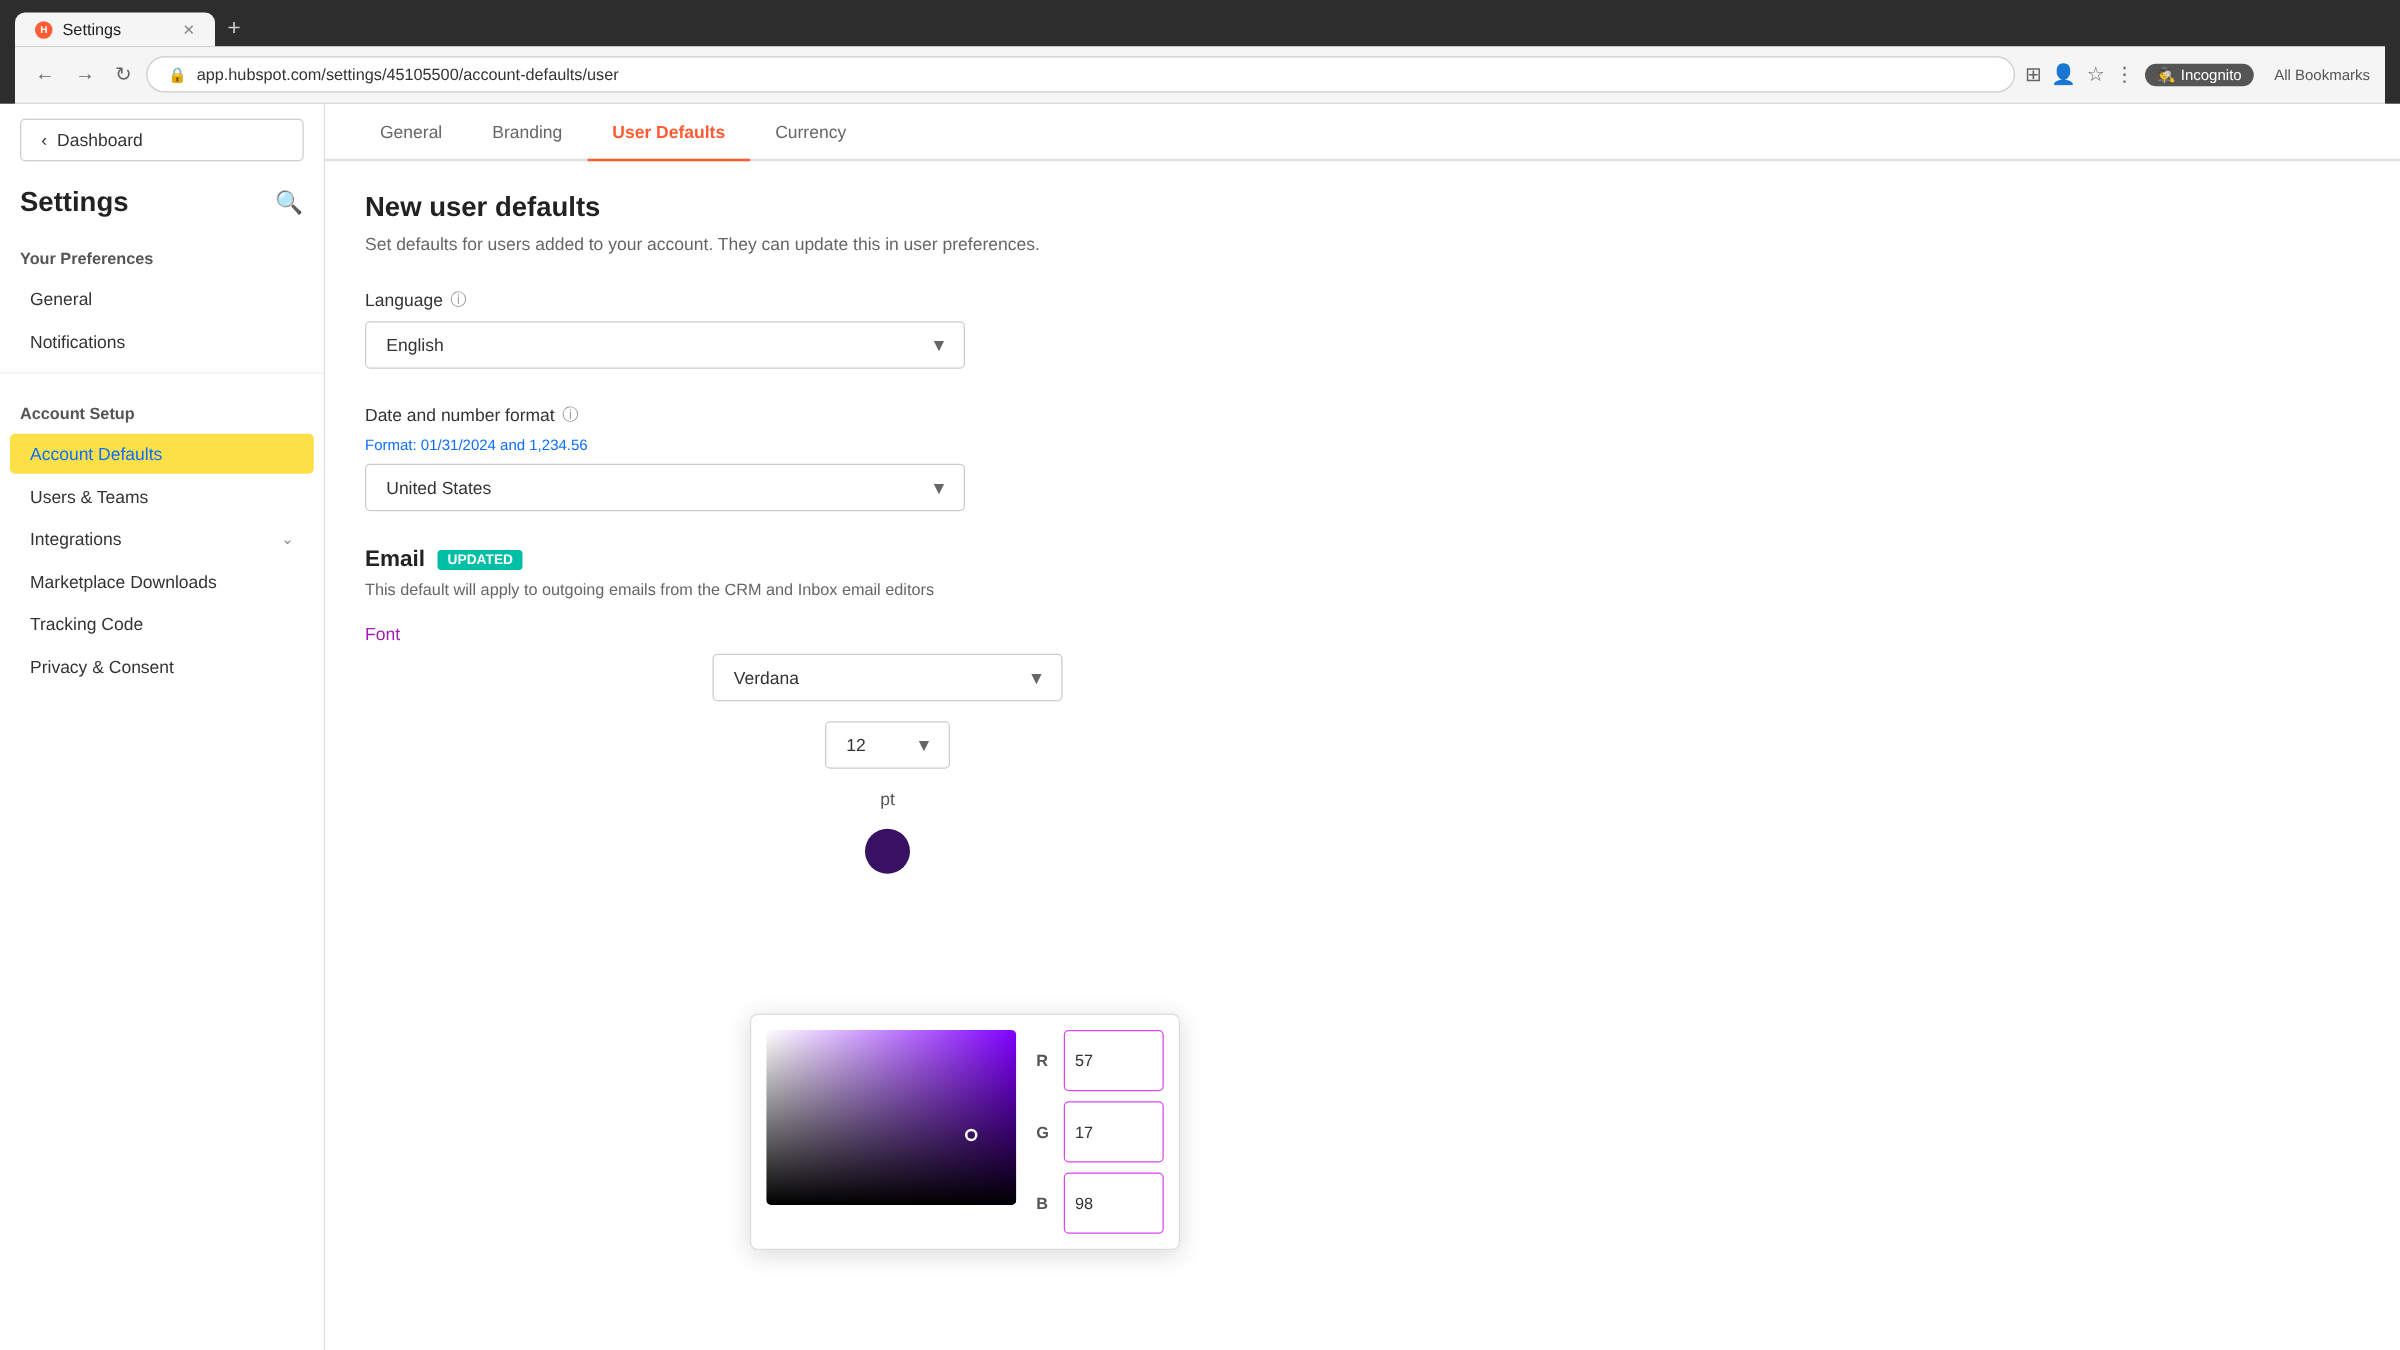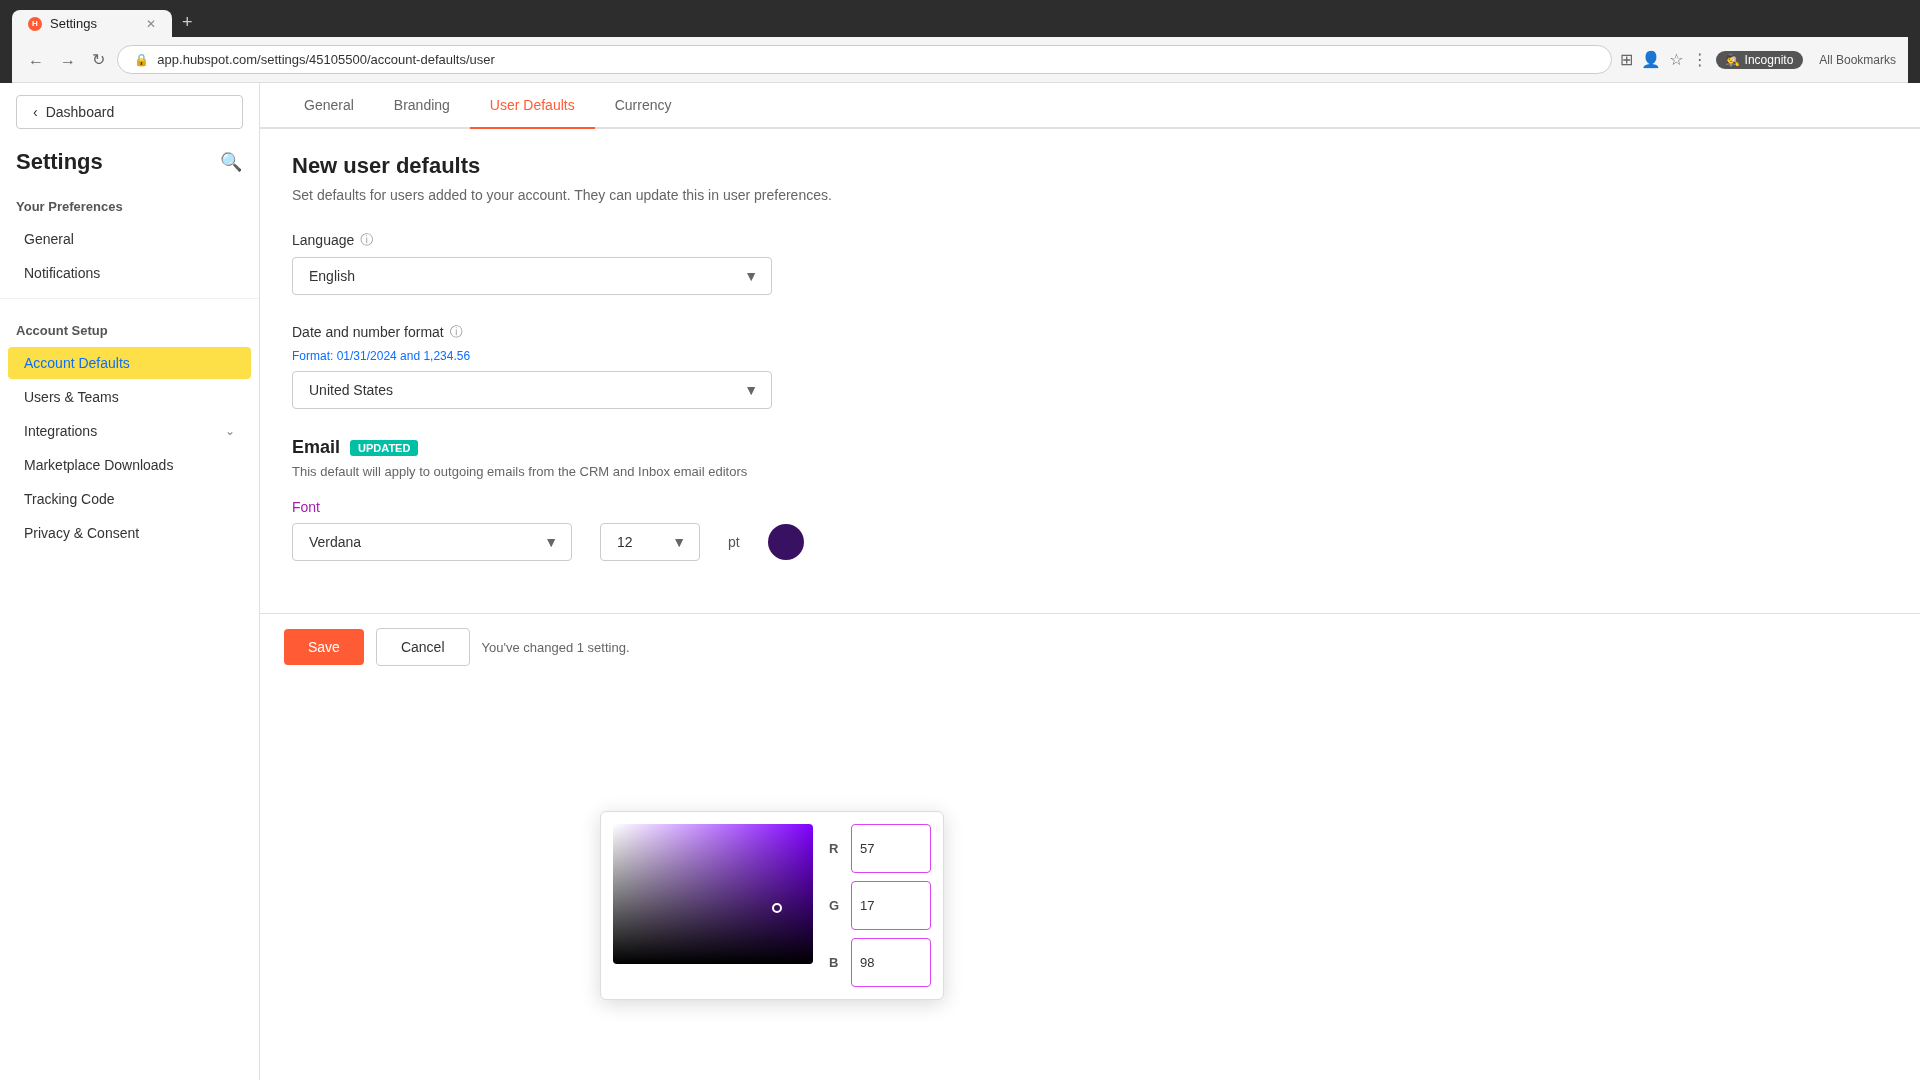--- a/index.html
+++ b/index.html
@@ -32,21 +32,21 @@
     .sidebar-section-label { padding: 16px 16px 8px; font-size: 13px; font-weight: 600; color: #555; }
     .sidebar-item { padding: 8px 16px; font-size: 14px; color: #333; cursor: pointer; border-radius: 4px; margin: 1px 8px; display: flex; align-items: center; gap: 6px; }
     .sidebar-item.active { background: #fde047; color: #0d6efd; font-weight: 500; }
     .sidebar-item .expand-icon { margin-left: auto; font-size: 12px; color: #888; }
     .sidebar-divider { height: 1px; background: #f0f0f0; margin: 8px 0; }
 
     
     .main-content { flex: 1; overflow-y: auto; background: white; }
     .tabs-bar { display: flex; border-bottom: 2px solid #e0e0e0; padding: 0 24px; background: white; }
     .tab-item { padding: 14px 20px; font-size: 14px; color: #666; cursor: pointer; border-bottom: 2px solid transparent; margin-bottom: -2px; }
-    .tab-item.active { color: #ff5c35; border-bottom-color: #ff5c35; font-weight: 400; }
+    .tab-item.active { color: #ff5c35; border-bottom-color: #ff5c35; font-weight: 700; }
 
     .content-area { padding: 24px 32px; max-width: 900px; }
     .description-text { font-size: 14px; color: #555; line-height: 1.5; margin-bottom: 32px; }
     .description-text a { color: #0d6efd; text-decoration: none; }
 
     .section-title { font-size: 22px; font-weight: 600; color: #222; margin-bottom: 8px; }
     .section-subtitle { font-size: 14px; color: #666; margin-bottom: 28px; }
 
     .field-group { margin-bottom: 28px; }
     .field-label { font-size: 14px; font-weight: 500; color: #333; margin-bottom: 8px; display: flex; align-items: center; gap: 6px; }
@@ -55,21 +55,21 @@
     .dropdown-wrapper { position: relative; width: 480px; }
     .dropdown-wrapper select { width: 100%; padding: 10px 40px 10px 16px; border: 1px solid #ccc; border-radius: 4px; font-size: 14px; color: #333; background: white; appearance: none; cursor: pointer; }
     .dropdown-arrow { position: absolute; right: 14px; top: 50%; transform: translateY(-50%); color: #666; pointer-events: none; font-size: 14px; }
 
     .email-section { margin-top: 8px; }
     .email-label-row { display: flex; align-items: center; gap: 10px; margin-bottom: 6px; }
     .email-label { font-size: 18px; font-weight: 600; color: #222; }
     .updated-badge { background: #00bfa5; color: white; font-size: 11px; font-weight: 600; padding: 2px 8px; border-radius: 3px; text-transform: uppercase; }
     .email-desc { font-size: 13px; color: #666; margin-bottom: 20px; }
 
-    .font-row { display: flex; align-items: center; gap: 28px; }
+    .font-row { display: flex; align-items: center; gap: 16px; flex-direction: column; }
     .font-field-label { font-size: 14px; font-weight: 500; color: #a21caf; margin-bottom: 8px; }
     .font-dropdown-wrapper { position: relative; width: 280px; }
     .font-dropdown-wrapper select { width: 100%; padding: 10px 40px 10px 16px; border: 1px solid #ccc; border-radius: 4px; font-size: 14px; color: #333; background: white; appearance: none; cursor: pointer; }
     .size-dropdown-wrapper { position: relative; width: 100px; }
     .size-dropdown-wrapper select { width: 100%; padding: 10px 40px 10px 16px; border: 1px solid #ccc; border-radius: 4px; font-size: 14px; color: #333; background: white; appearance: none; cursor: pointer; }
     .pt-label { font-size: 14px; color: #555; }
     .color-swatch { width: 36px; height: 36px; border-radius: 50%; background: #390162; cursor: pointer; border: none; }
 
     
     .color-picker-popup { position: absolute; background: white; border: 1px solid #ddd; border-radius: 6px; padding: 12px; display: flex; align-items: flex-start; gap: 16px; box-shadow: 0 4px 20px rgba(0,0,0,0.15); z-index: 100; bottom: 80px; left: 600px; }
@@ -271,19 +271,14 @@
           <span class="color-field-label">G</span>
           <input class="color-field-input" type="number" value="17" style="">
         </div>
         <div class="color-field-row">
           <span class="color-field-label">B</span>
           <input class="color-field-input" type="number" value="98" style="">
         </div>
       </div>
     </div>
 
-    <div class="bottom-bar">
-      <button class="save-btn">Save</button>
-      <button class="cancel-btn">Cancel</button>
-      <span class="changed-text">You've changed 1 setting.</span>
-    </div>
   </div>
 </div>
 
 </body></html>

